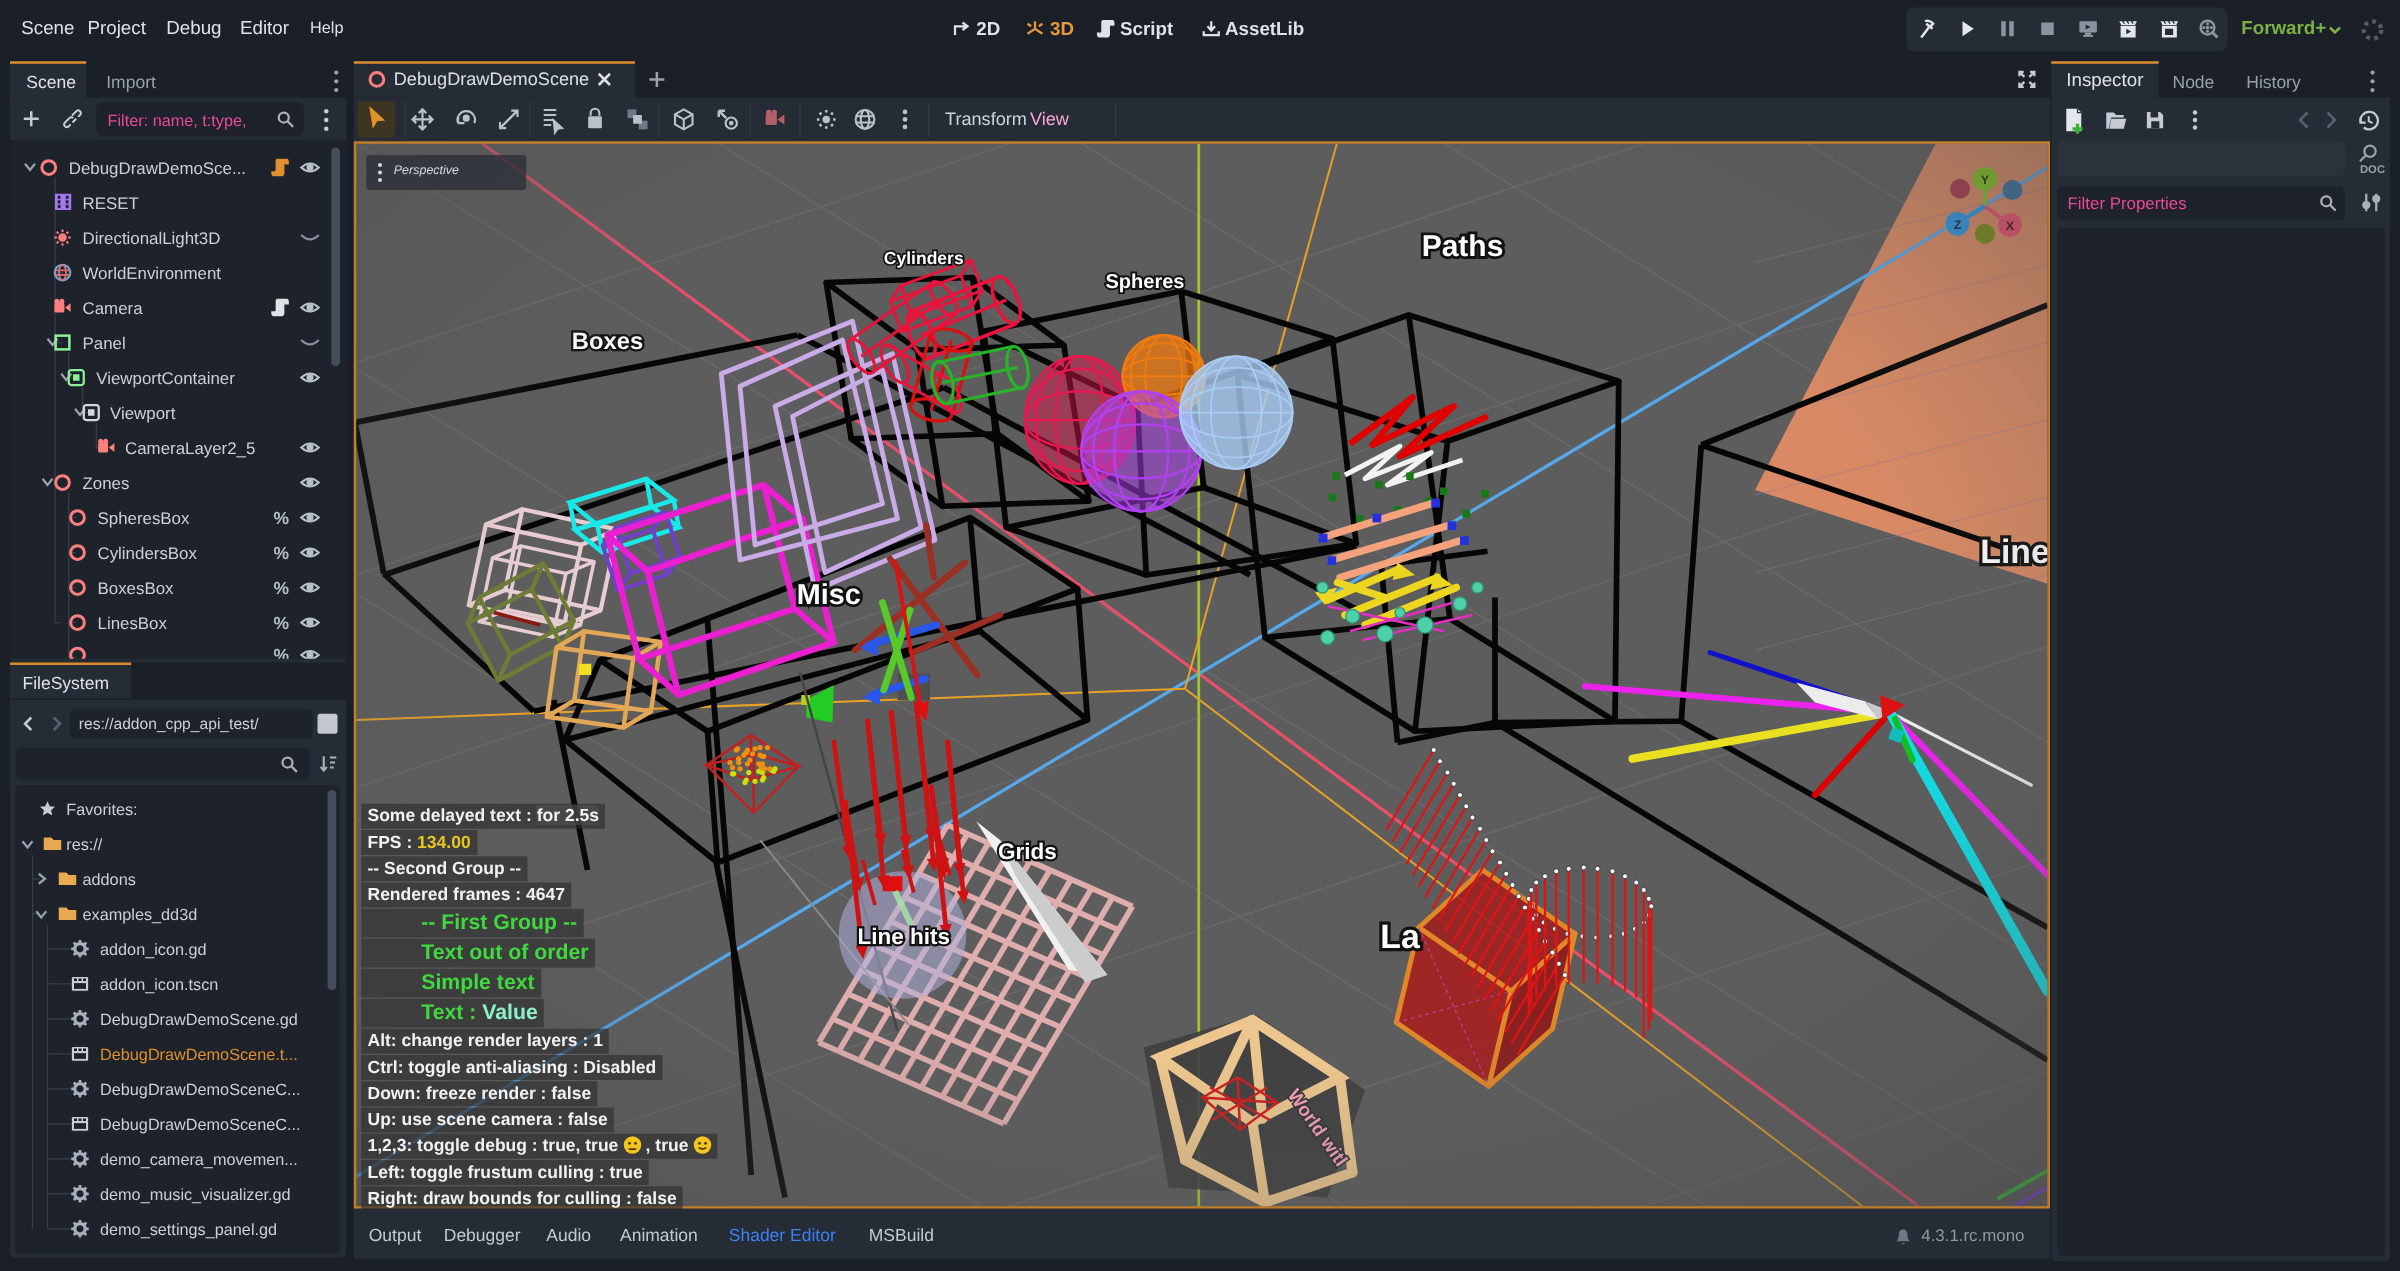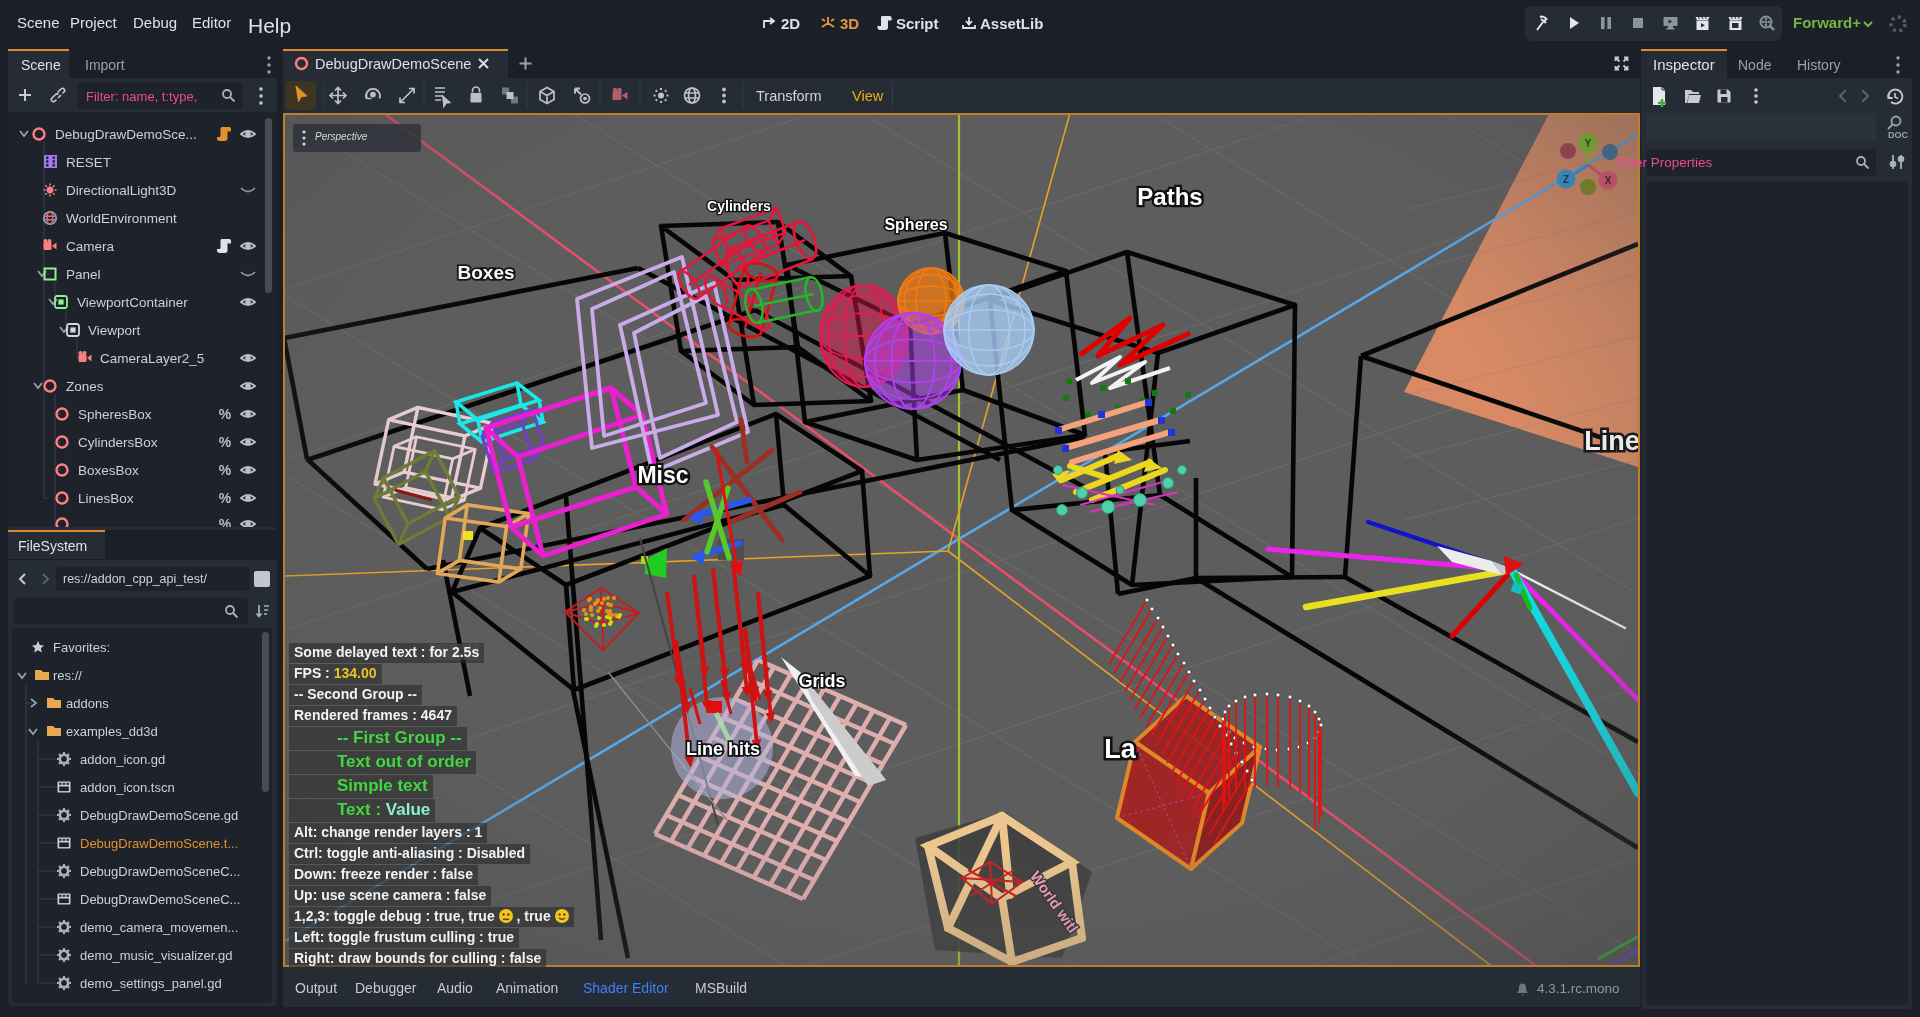--- a/index.html
+++ b/index.html
@@ -15,21 +15,21 @@
   .dim { color:#ec4899; }
 </style>
 </head>
 <body>
 
 <div class="abs" style="left:0;top:0;width:1920px;height:49px;background:#1a1f28;"></div>
 <div class="t" style="left:17px;top:14px;font-size:15px;color:#dfe2e6;">Scene</div>
 <div class="t" style="left:70px;top:14px;font-size:15px;color:#dfe2e6;">Project</div>
 <div class="t" style="left:133px;top:14px;font-size:15px;color:#dfe2e6;">Debug</div>
 <div class="t" style="left:192px;top:14px;font-size:15px;color:#dfe2e6;">Editor</div>
-<div class="t" style="left:248px;top:14px;font-size:21px;color:#dfe2e6;">Help</div>
+<div class="t" style="left:248px;top:14px;font-size:13px;color:#dfe2e6;">Help</div>
 
 <svg class="abs" style="left:762px;top:15px;" width="16" height="16" viewBox="0 0 16 16">
     <path d="M2 13 V6 H11 M8 3 L12 6 L8 9" fill="none" stroke="#dfe2e6" stroke-width="1.8"></path>
   </svg>
 <div class="t" style="left:781px;top:15px;font-size:15px;font-weight:bold;color:#dfe2e6;">2D</div>
 <svg class="abs" style="left:820px;top:15px;" width="16" height="16" viewBox="0 0 16 16">
     <path d="M2 12 L8 8 L14 12 M8 8 V2 M2 4 L5 6 M14 4 L11 6" fill="none" stroke="#e7983c" stroke-width="1.8"></path>
   </svg>
 <div class="t" style="left:840px;top:15px;font-size:15px;font-weight:bold;color:#e7983c;">3D</div>
 <svg class="abs" style="left:877px;top:15px;" width="16" height="16" viewBox="0 0 16 16">
@@ -412,21 +412,21 @@
         <path d="M-7.5 -2.5 H7.5 M-7.5 2.5 H7.5"></path>
       </g>
 <g transform="translate(441,17.5)" stroke="none" fill="#bcc1c9">
         <circle cx="0" cy="-6" r="1.9"></circle>
         <circle cx="0" cy="0" r="1.9"></circle>
         <circle cx="0" cy="6" r="1.9"></circle>
       </g>
 </g>
 </svg>
 <div class="t" style="left:756px;top:88px;font-size:14.5px;color:#cfd3da;">Transform</div>
-<div class="t" style="left:852px;top:88px;font-size:14.5px;color:#eab308;text-align:center;">View</div>
+<div class="t" style="left:824px;top:88px;font-size:14.5px;color:#f9a8d4;text-align:center;">View</div>
 <div class="abs" style="left:892px;top:82px;width:1px;height:27px;background:#343b45;"></div>
 
 <div class="abs" style="left:283px;top:113px;width:1357px;height:854px;background:#c07e2a;"></div>
 <div class="abs" id="vpbox" style="left:285px;top:115px;width:1353px;height:850px;background:#5d5d5d;overflow:hidden;">
 
 <svg width="1353" height="850" viewBox="285 115 1353 850" font-family="Liberation Sans, sans-serif">
 <defs>
         <radialGradient id="vig" cx="50%" cy="45%" r="75%">
           <stop offset="55%" stop-color="#5d5d5d" stop-opacity="0"></stop>
           <stop offset="100%" stop-color="#474747" stop-opacity="0.55"></stop>
@@ -1090,14 +1090,14 @@
   </svg>
 <svg class="abs" style="left:1888px;top:153px;" width="18" height="18" viewBox="0 0 18 18">
     <g stroke="#aab0ba" stroke-width="1.8" fill="none">
       <path d="M5 2 V16 M13 2 V16"></path>
       <circle cx="5" cy="11" r="2.4" fill="#aab0ba"></circle>
       <circle cx="13" cy="6" r="2.4" fill="#aab0ba"></circle>
     </g>
   </svg>
 <div class="abs" style="left:1646px;top:113px;width:230px;height:28px;background:#2c323c;border-radius:4px;"></div>
 <div class="content" style="left:1646px;top:149px;width:230px;height:27px;"></div>
-<div class="t dim" style="left:1617px;top:155px;font-size:13.5px;">Filter Properties</div>
+<div class="t dim" style="left:1654px;top:155px;font-size:13.5px;">Filter Properties</div>
 <div class="content" style="left:1646px;top:182px;width:262px;height:823px;"></div>
 
 </body></html>

